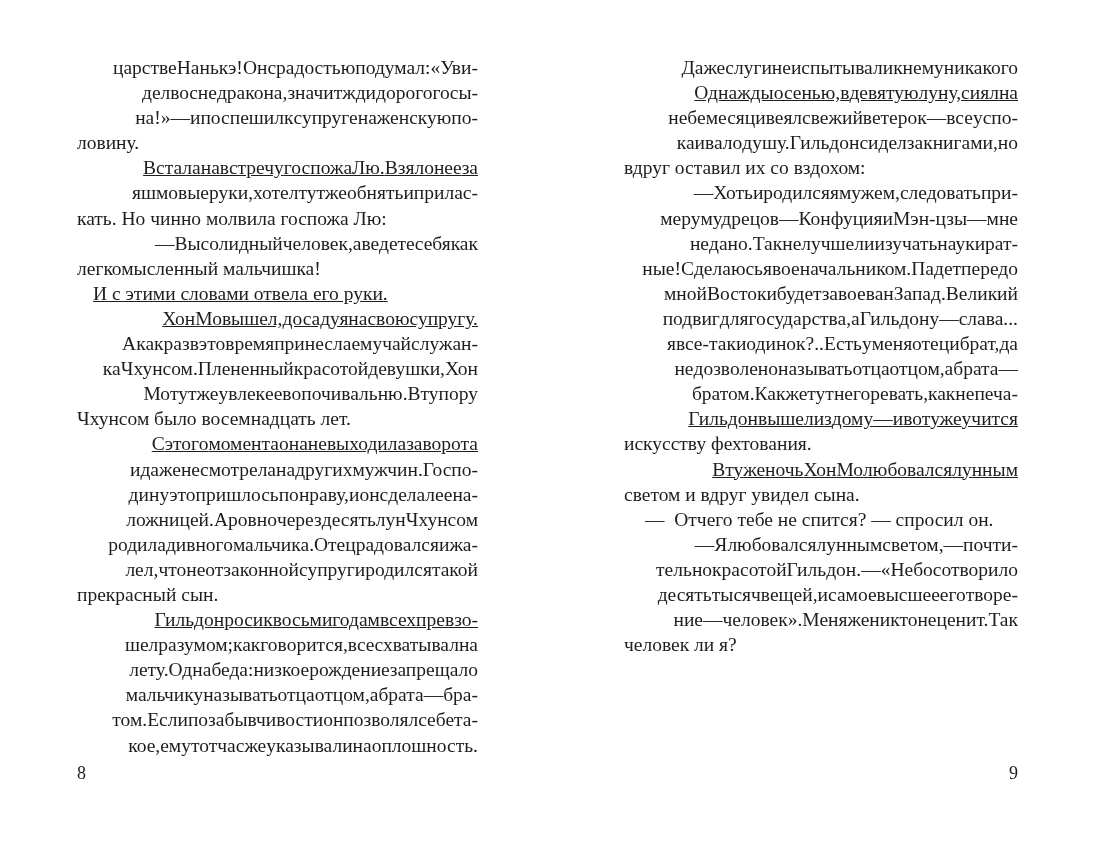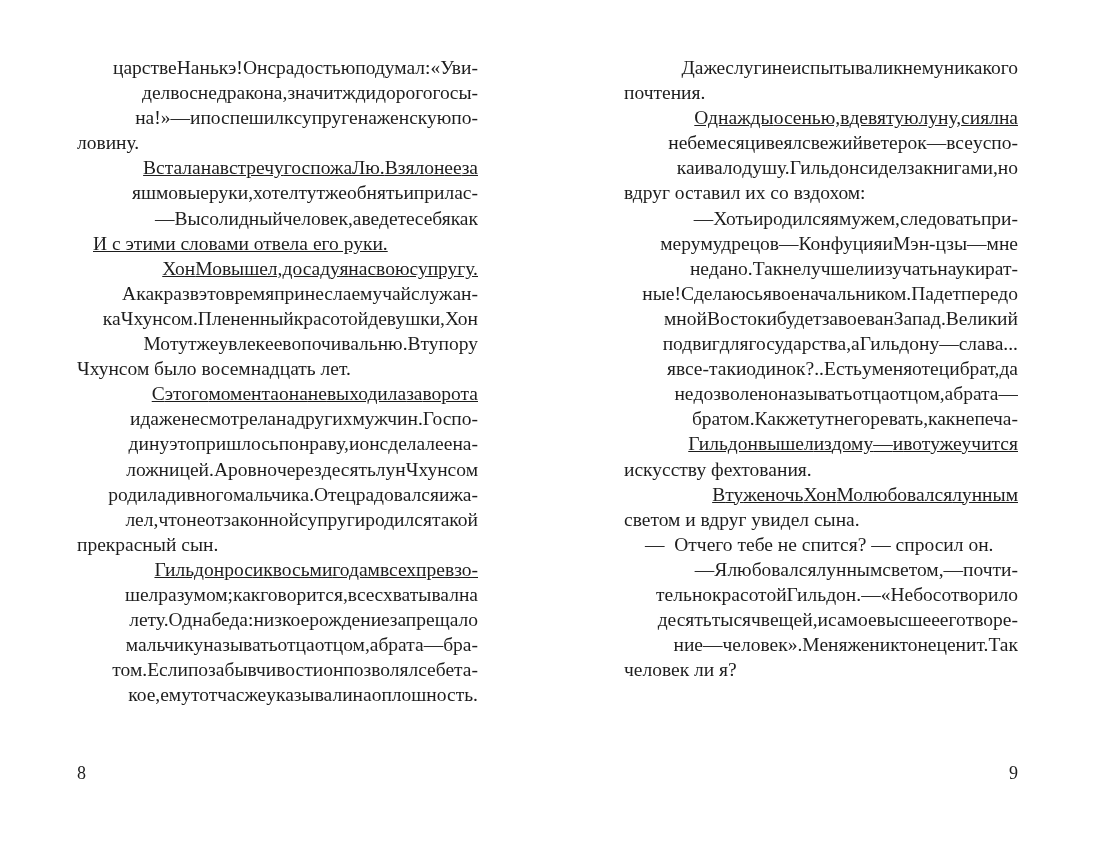--- a/index.html
+++ b/index.html
@@ -97,30 +97,32 @@
       <div class="line just">
         <span>яшмовые</span>
         <span>руки,</span>
         <span>хотел</span>
         <span>тут</span>
         <span>же</span>
         <span>обнять</span>
         <span>и</span>
         <span>прилас-</span>
       </div>
+      <div class="line">кать. Но чинно молвила госпожа Лю:</div>
       <div class="line just i2">
         <span>—</span>
         <span>Вы</span>
         <span>солидный</span>
         <span>человек,</span>
         <span>а</span>
         <span>ведете</span>
         <span>себя</span>
         <span>как</span>
       </div>
+      <div class="line">легкомысленный мальчишка!</div>
       <div class="line i1">И с этими словами отвела его руки.</div>
       <div class="line just i1">
         <span>Хон</span>
         <span>Мо</span>
         <span>вышел,</span>
         <span>досадуя</span>
         <span>на</span>
         <span>свою</span>
         <span>супругу.</span>
       </div>
@@ -279,21 +281,20 @@
   <div id="right-col" class="page-col">
       <div class="line just">
         <span>Даже</span>
         <span>слуги</span>
         <span>не</span>
         <span>испытывали</span>
         <span>к</span>
         <span>нему</span>
         <span>никакого</span>
       </div>
-      <div class="line">почтения.</div>
       <div class="line just i1">
         <span>Однажды</span>
         <span>осенью,</span>
         <span>в</span>
         <span>девятую</span>
         <span>луну,</span>
         <span>сиял</span>
         <span>на</span>
       </div>
       <div class="line just">

